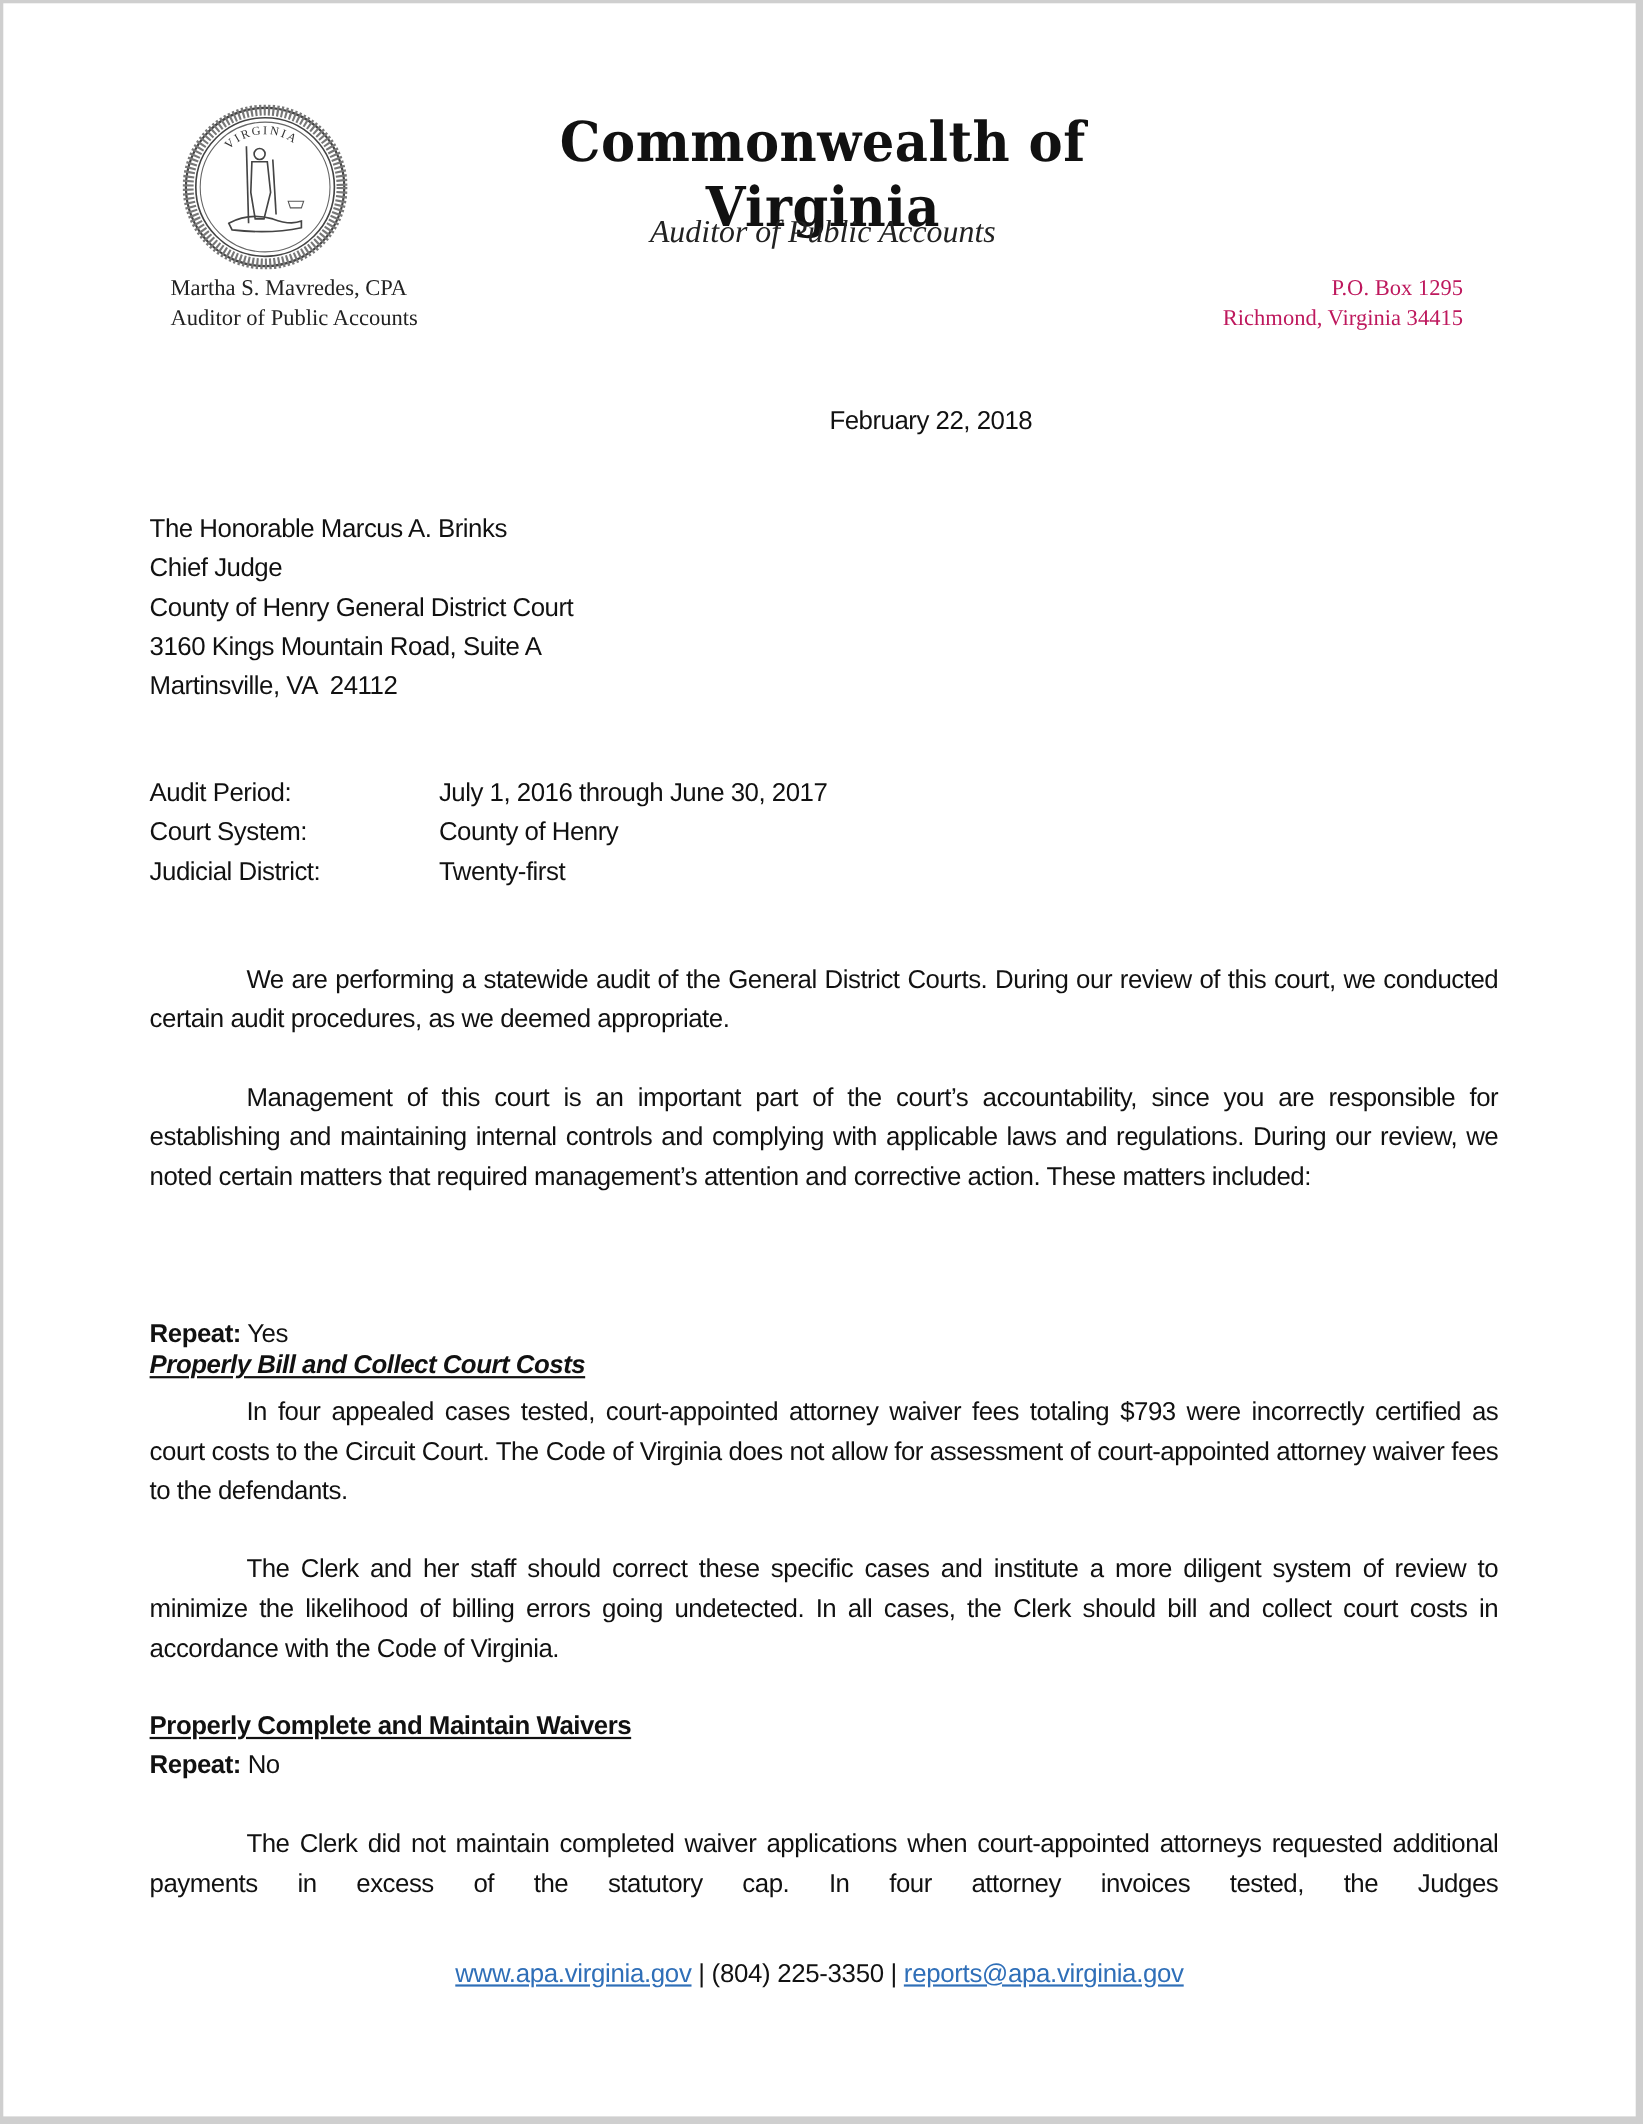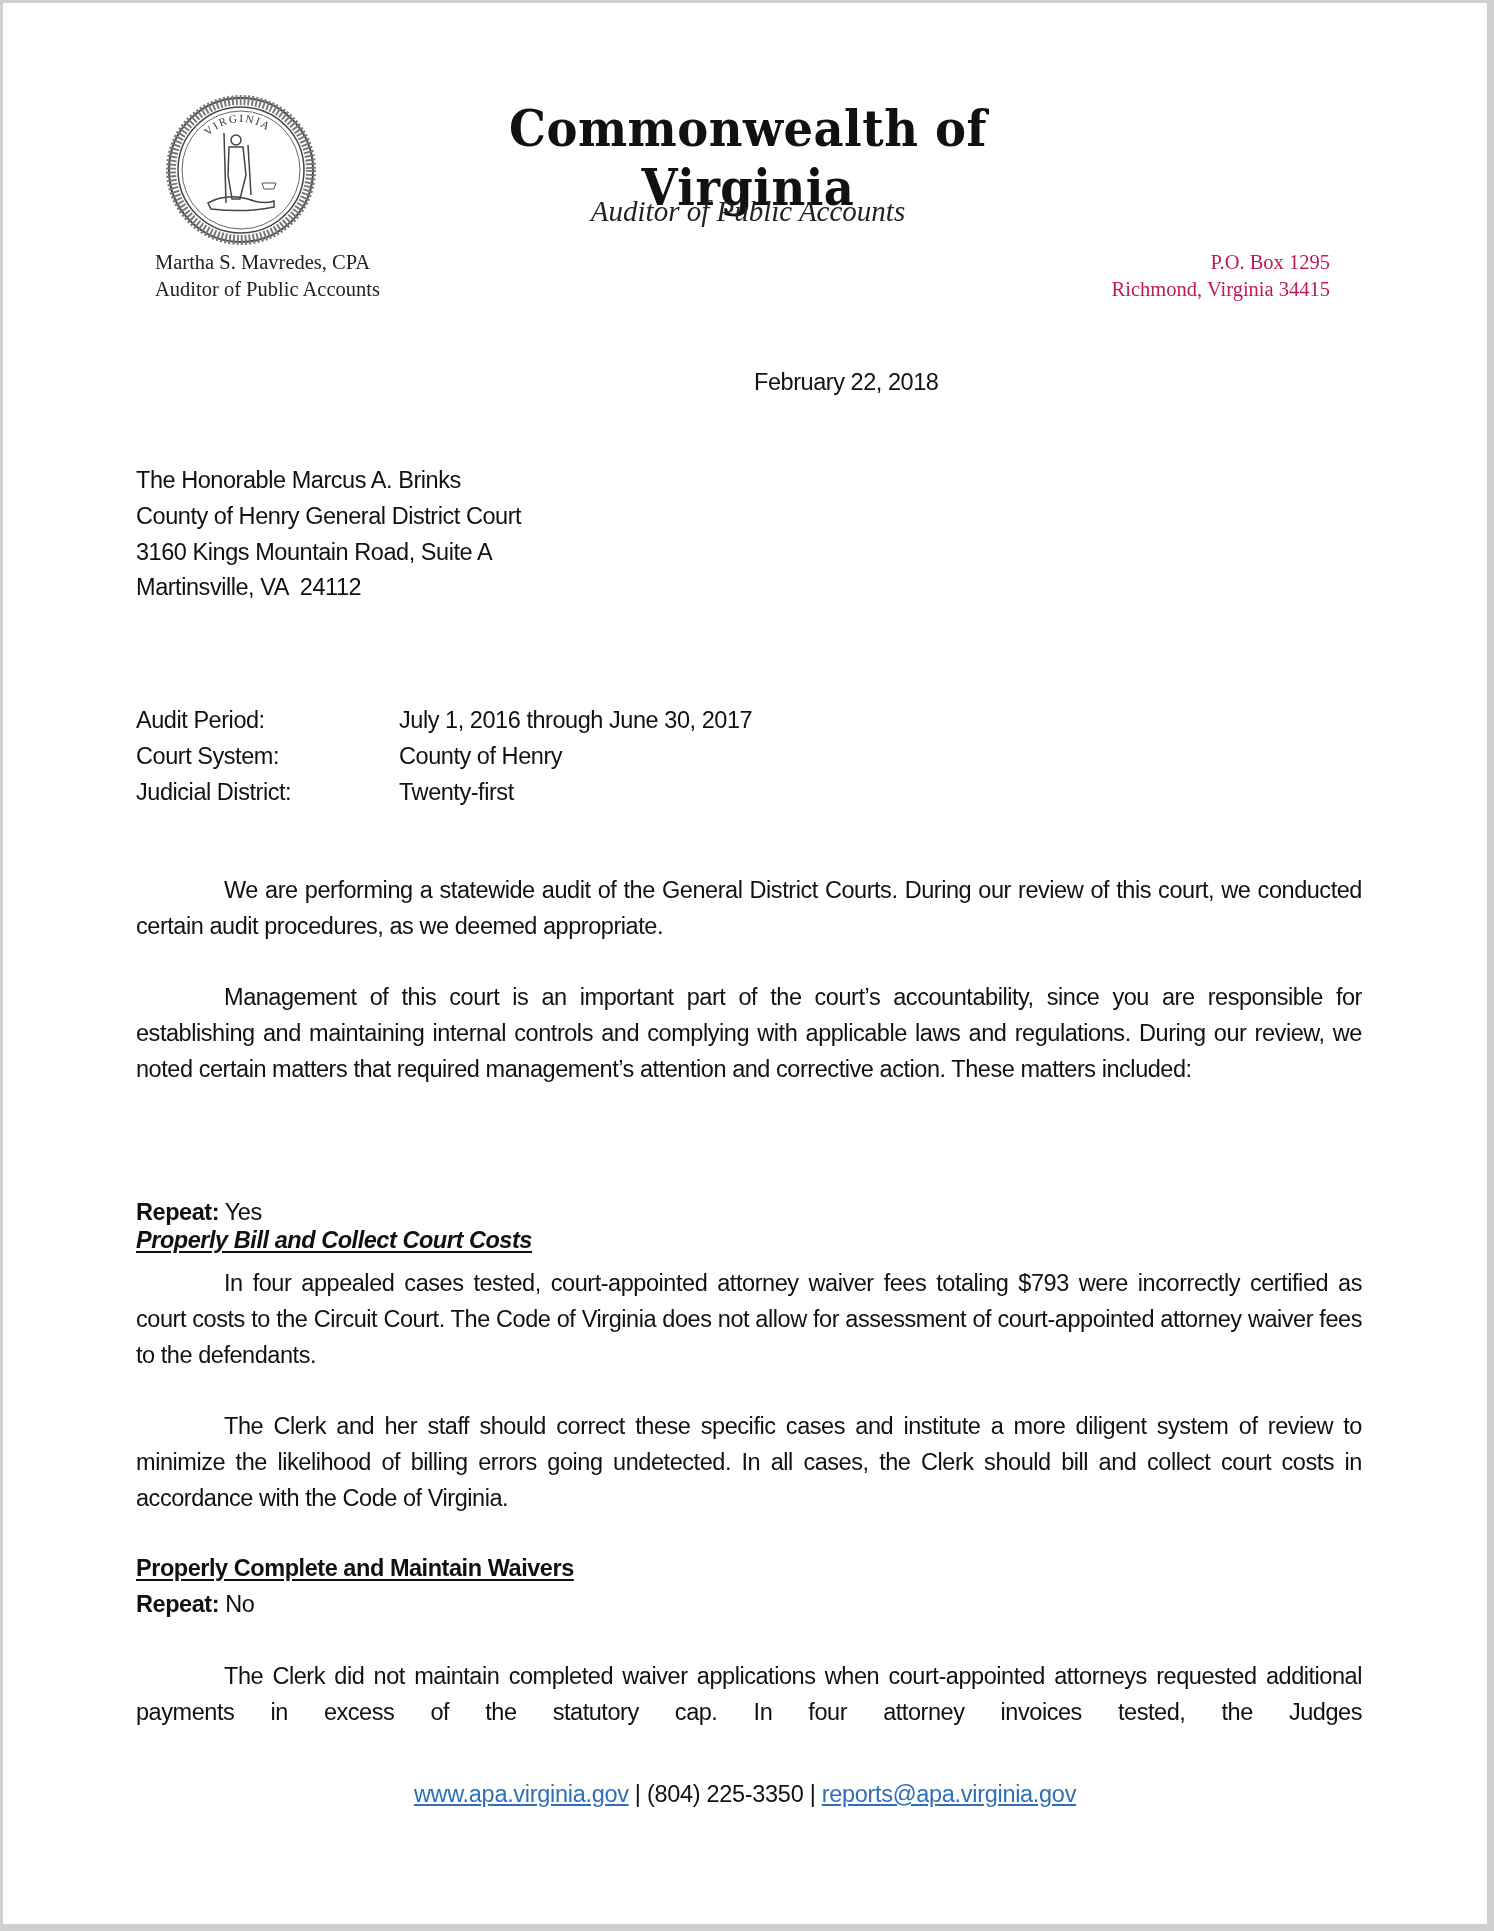--- a/index.html
+++ b/index.html
@@ -130,20 +130,21 @@
   </div>
   <div class="hdr-right">
     <div>P.O. Box 1295</div>
     <div>Richmond, Virginia 34415</div>
   </div>
 
   <div class="date body-text">February 22, 2018</div>
 
   <div class="address body-text">
     <div>The Honorable Marcus A. Brinks</div>
+    <div>Chief Judge</div>
     <div>County of Henry General District Court</div>
     <div>3160 Kings Mountain Road, Suite A</div>
     <div style="white-space:pre;">Martinsville, VA  24112</div>
   </div>
 
   <table class="meta-table body-text">
     <tbody>
         <tr>
       <td class="lbl">Audit Period:</td>
       <td>July 1, 2016 through June 30, 2017</td>

